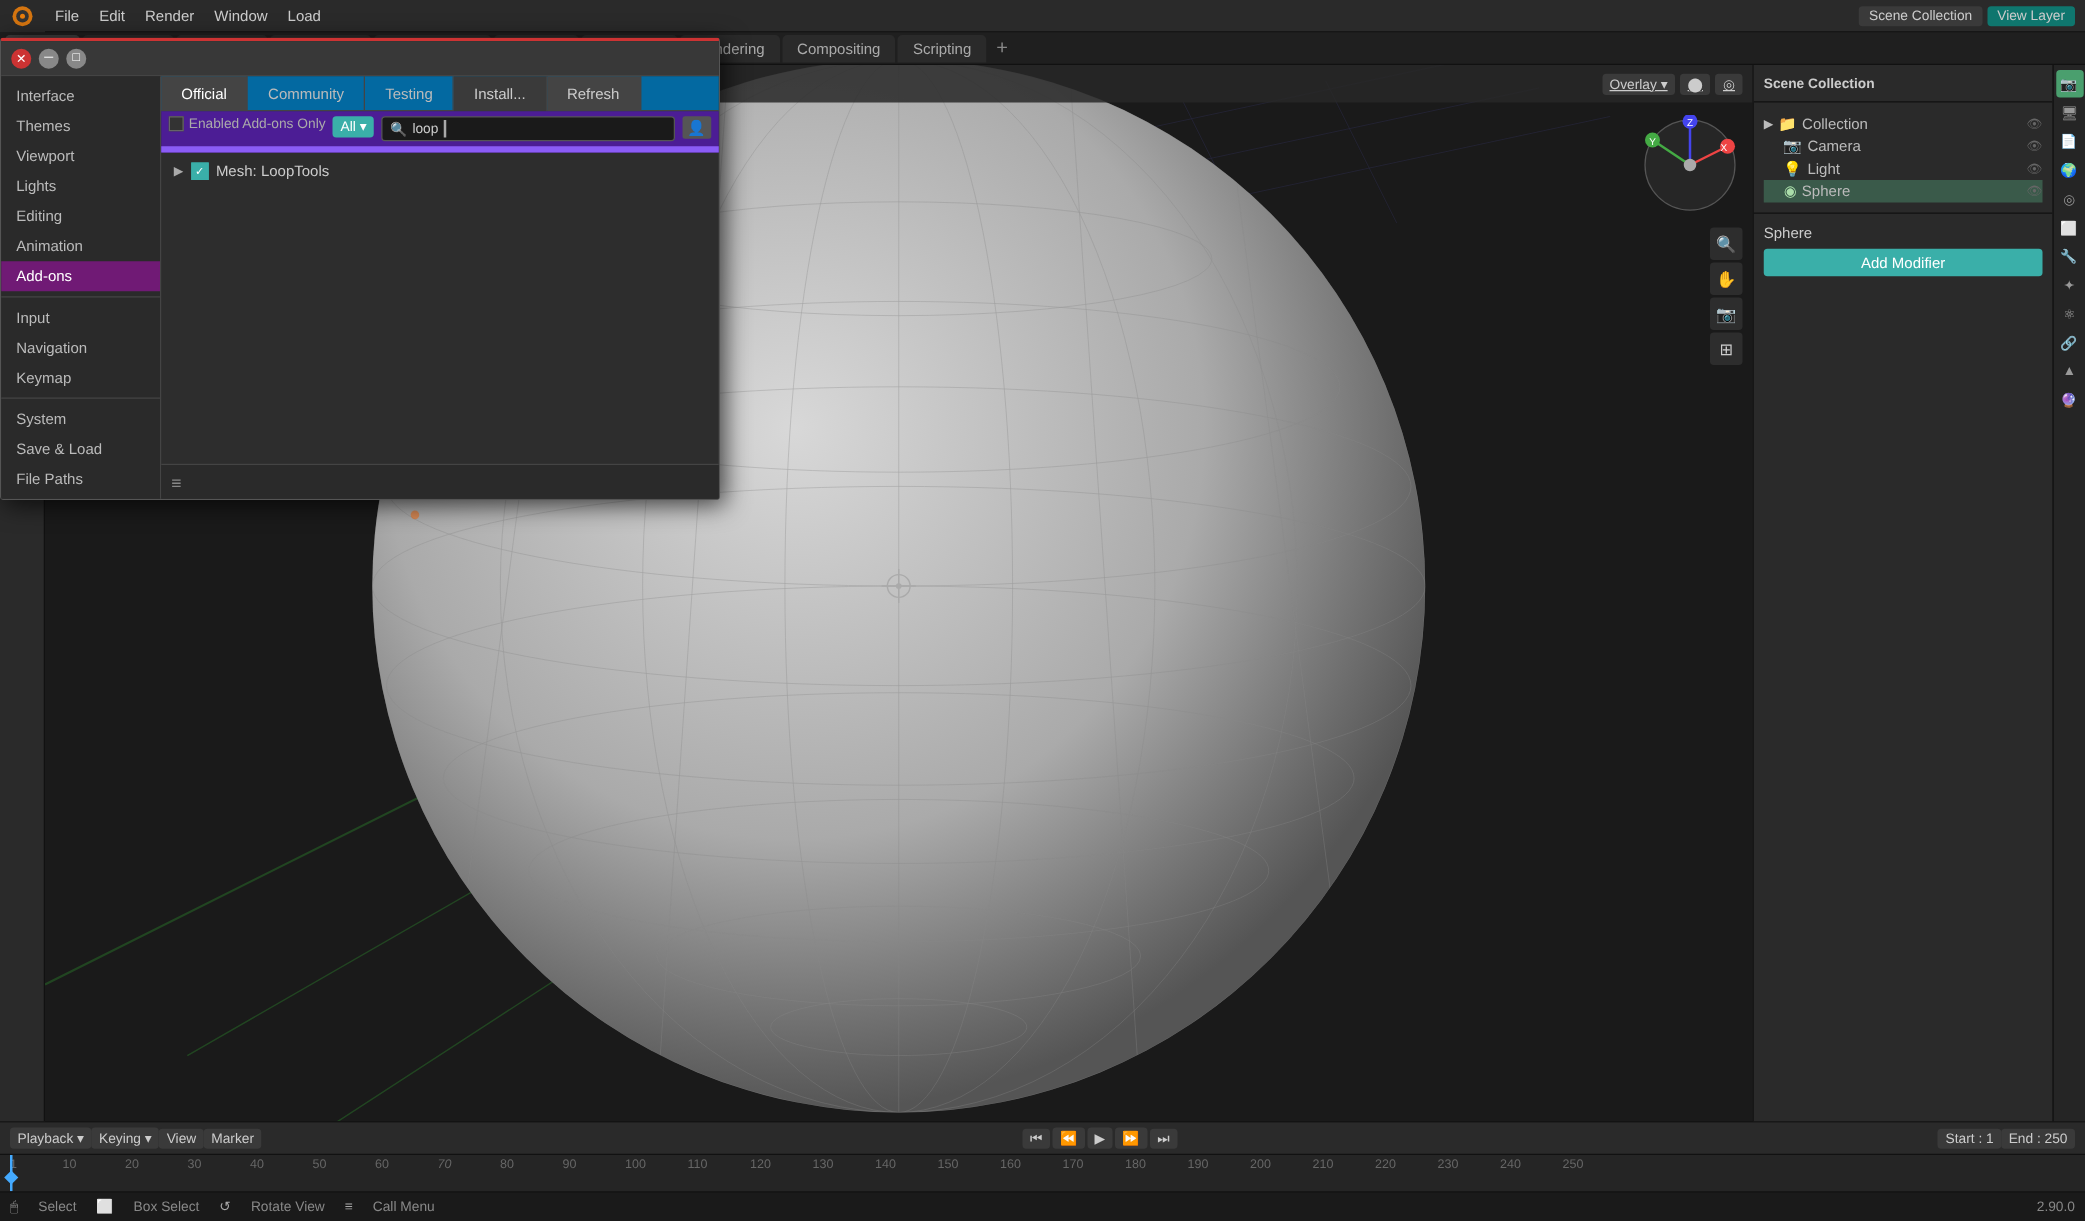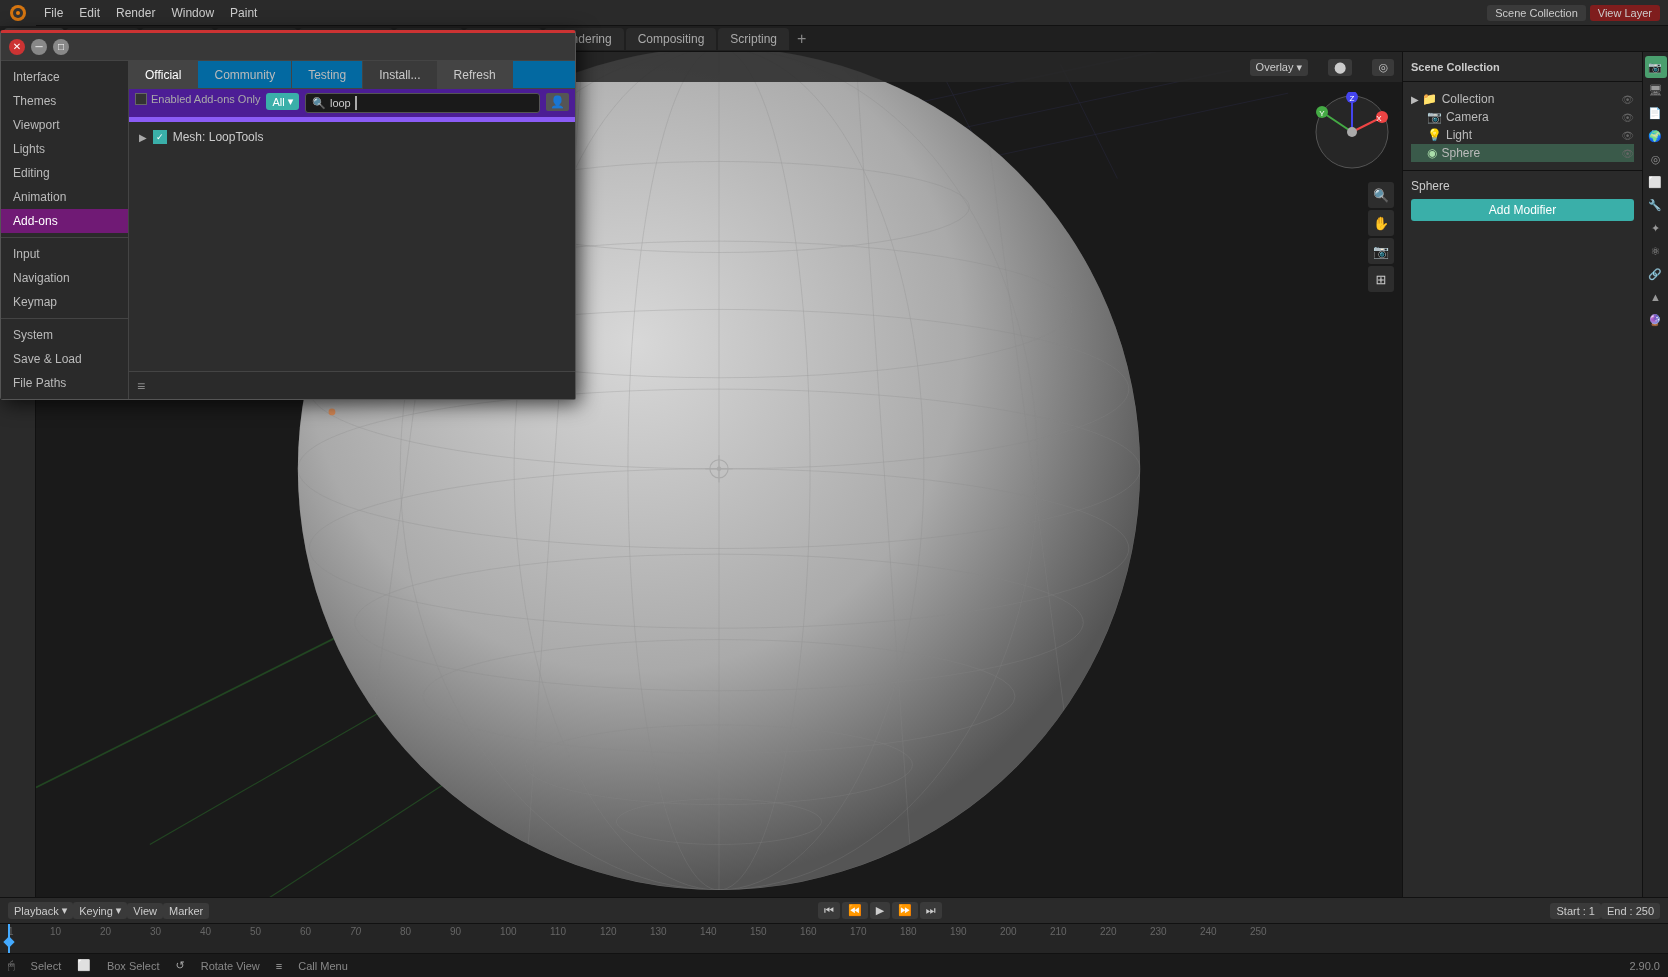--- a/index.html
+++ b/index.html
@@ -118,23 +118,24 @@
     }
 
     
     #viewport-toolbar {
       position: absolute;
       top: 0; left: 0; right: 0;
       height: 30px;
       background: rgba(40,40,40,0.85);
       display: flex;
       align-items: center;
-      gap: 20px;
+      gap: 4px;
       padding: 0 8px;
       z-index: 10;
+      text-decoration: underline;
     }
     .vp-btn {
       padding: 2px 6px;
       background: #3a3a3a;
       border-radius: 3px;
       cursor: pointer;
       font-size: 11px;
       color: #ccc;
       display: flex; align-items: center; gap: 3px;
     }
@@ -507,26 +508,26 @@
       <circle cx="10" cy="10" r="8" fill="#e87d0d" opacity="0.9"></circle>
       <circle cx="10" cy="10" r="5" fill="#333"></circle>
       <circle cx="10" cy="10" r="2" fill="#e87d0d"></circle>
     </svg>
   </div>
   <div class="menu-items">
     <div class="menu-item">File</div>
     <div class="menu-item">Edit</div>
     <div class="menu-item">Render</div>
     <div class="menu-item">Window</div>
-    <div class="menu-item">Paint</div>
+    <div class="menu-item">Load</div>
   </div>
 
   <div style="margin-left:auto; display:flex; align-items:center; gap:4px; padding-right:8px;">
     <div style="background:#3a3a3a; padding:2px 8px; border-radius:3px; font-size:11px; color:#ccc;">Scene Collection</div>
-    <div style="background:#7f1d1d; padding:2px 8px; border-radius:3px; font-size:11px; color:#ccc;">View Layer</div>
+    <div style="background:#0f766e; padding:2px 8px; border-radius:3px; font-size:11px; color:#ccc;">View Layer</div>
   </div>
 </div>
 
 <div id="workspace-tabs">
   <div class="ws-tab active">Layout</div>
   <div class="ws-tab">Modeling</div>
   <div class="ws-tab">Sculpting</div>
   <div class="ws-tab">UV Editing</div>
   <div class="ws-tab">Texture Paint</div>
   <div class="ws-tab">Shading</div>

